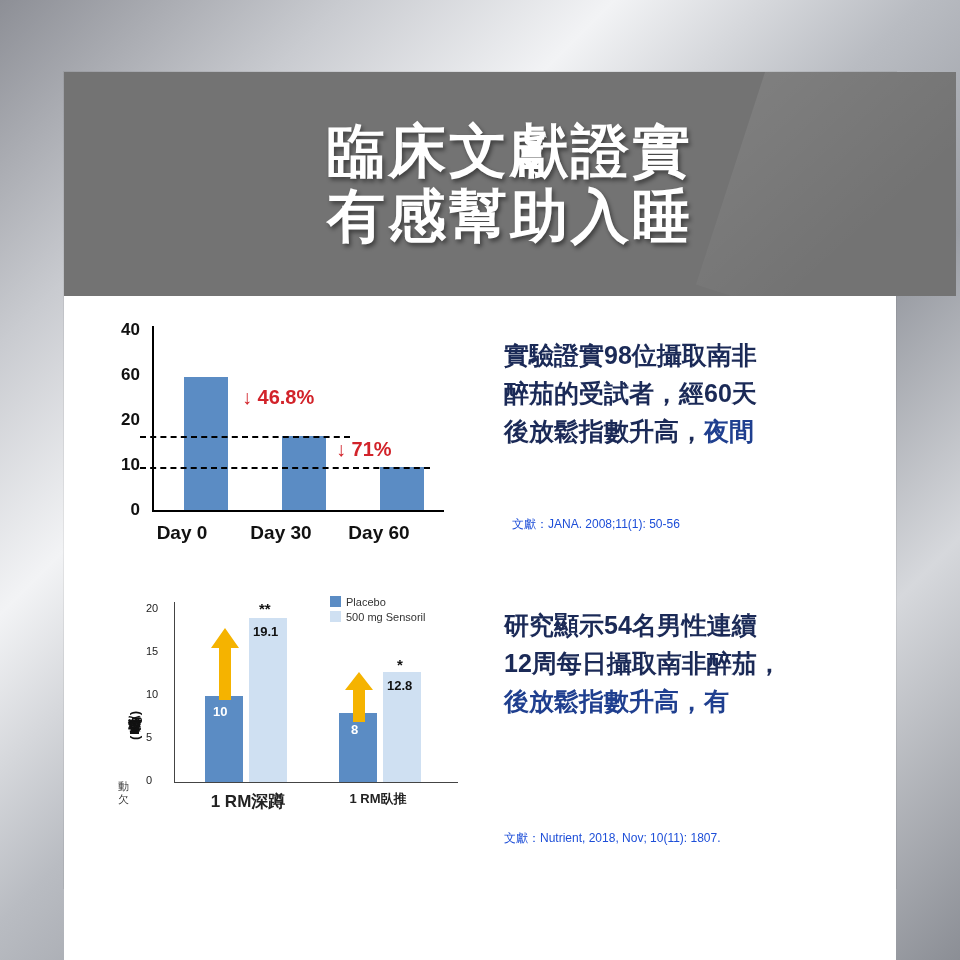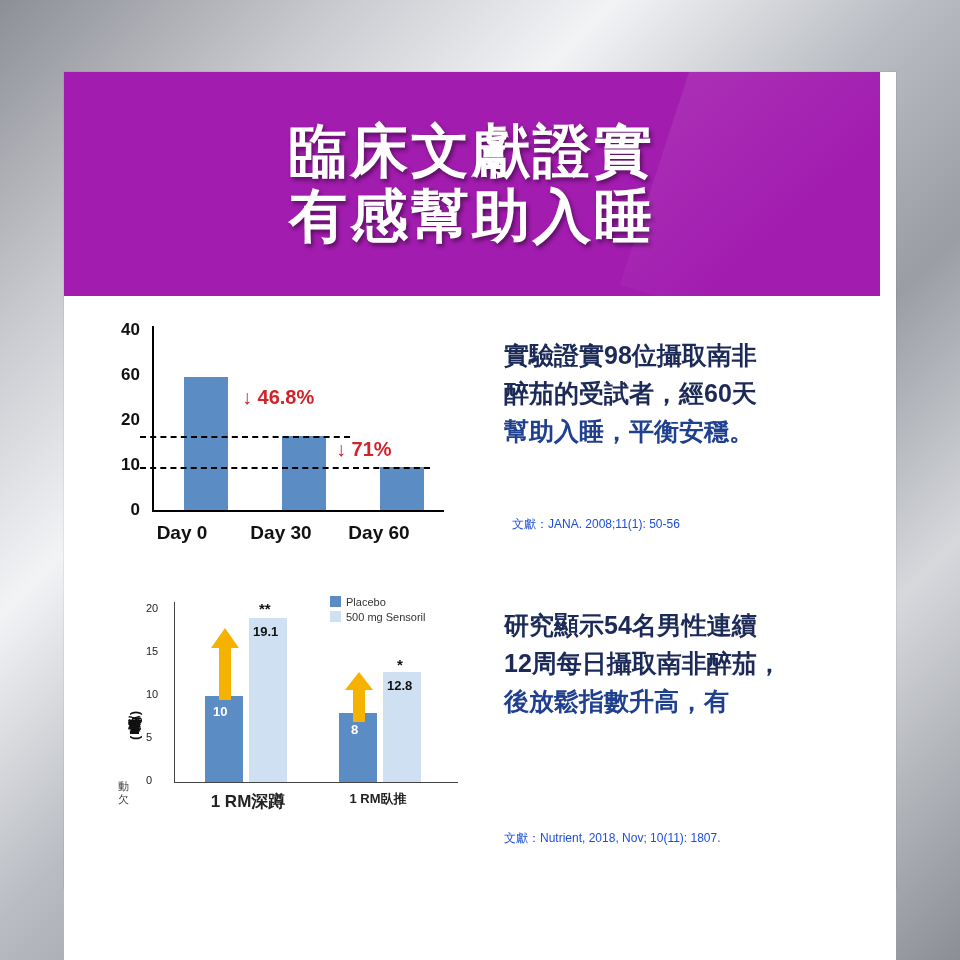--- a/index.html
+++ b/index.html
@@ -12,22 +12,22 @@
   .page{
     position:relative;width:960px;height:960px;
     background:linear-gradient(135deg,#8d8f96 0%,#c9cbd0 18%,#f2f3f5 32%,#b9bcc2 48%,#9a9da4 62%,#d6d8dc 78%,#8b8e95 100%);
   }
   .card{
     position:absolute;left:64px;top:72px;width:832px;height:816px;
     background:#ffffff;
     box-shadow:0 0 0 1px rgba(0,0,0,.06);
   }
   .header{
-    position:absolute;left:0;top:0;width:816px;height:224px;
-    background:#a21caf;
+    position:absolute;left:0;top:0;width:892px;height:224px;
+    background:#737373;
     display:flex;flex-direction:column;align-items:center;justify-content:center;
     overflow:hidden;
   }
   .header::after{
     content:"";position:absolute;right:-40px;top:-40px;width:260px;height:300px;
     background:linear-gradient(120deg,rgba(255,255,255,.10),rgba(255,255,255,0) 60%);
     transform:rotate(18deg);
   }
   .title-line{
     color:#ffffff;
@@ -122,21 +122,23 @@
         <div class="annot" style="left:232px;top:126px;">↓ 71%</div>
 
         <div class="xlabel" style="left:48px;top:210px;width:60px;">Day 0</div>
         <div class="xlabel" style="left:142px;top:210px;width:70px;">Day 30</div>
         <div class="xlabel" style="left:240px;top:210px;width:70px;">Day 60</div>
       </div>
 
       <div class="para" style="left:440px;top:40px;width:370px;">
         <div>實驗證實98位攝取南非</div>
         <div>醉茄的受試者，經60天</div>
-        <div class="hl">幫助入睡，平衡安穩。</div>
+        <div>
+          <span>後放鬆指數升高，</span><span class="hl">夜間</span>
+        </div>
       </div>
       <div class="ref" style="left:448px;top:220px;">文獻：JANA. 2008;11(1): 50-56</div>
 
       <div class="chart-box" style="position:absolute;left:54px;top:278px;width:400px;height:260px;">
 
         <div class="ylab-v" style="left:8px;top:40px;height:130px;">重量改變(Kg)</div>
 
         <div class="c2tick" style="left:28px;width:22px;top:34px;">20</div>
         <div class="c2tick" style="left:28px;width:22px;top:77px;">15</div>
         <div class="c2tick" style="left:28px;width:22px;top:120px;">10</div>

